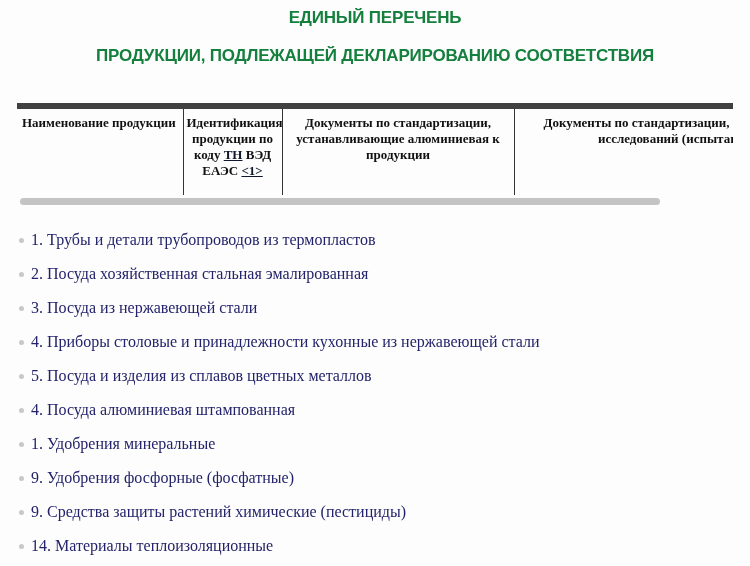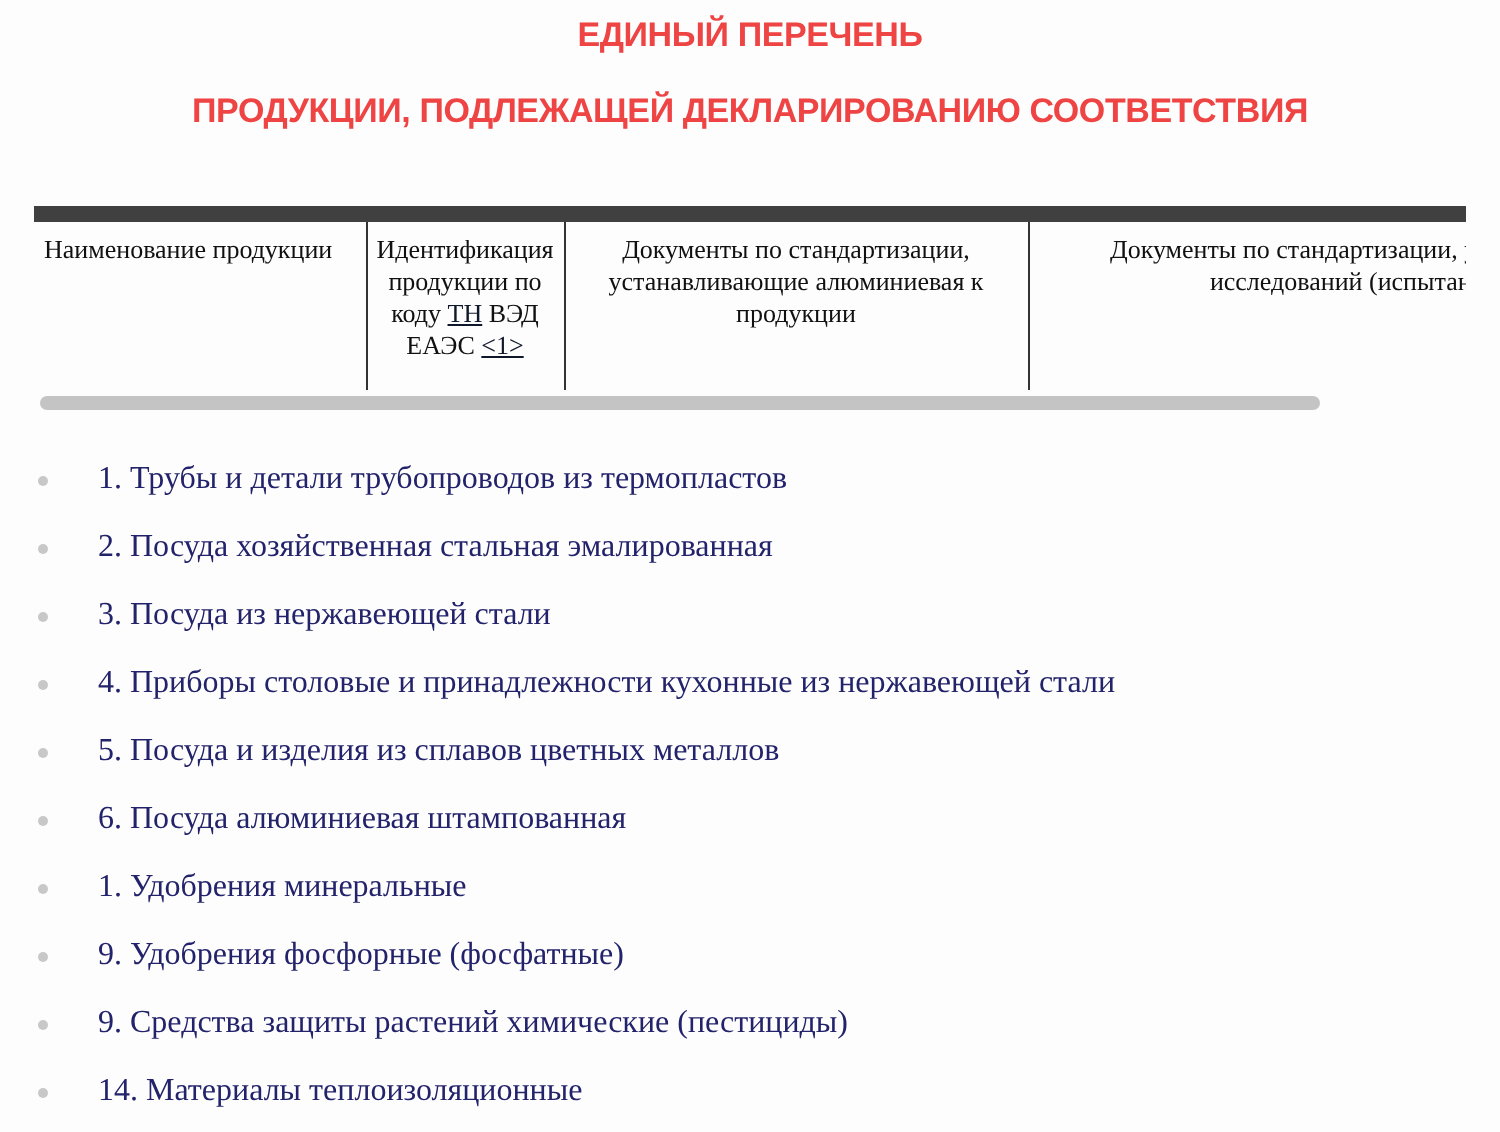--- a/index.html
+++ b/index.html
@@ -14,21 +14,21 @@
       overflow: hidden;
       background: #fdfdfd;
     }
     .title {
       position: absolute;
       left: 0;
       width: 750px;
       text-align: center;
       font-family: "Liberation Sans", sans-serif;
       font-weight: bold;
-      color: #ef4444;
+      color: #15803d;
       letter-spacing: -0.2px;
     }
     .title-1 {
       top: 8px;
       font-size: 17px;
     }
     .title-2 {
       top: 46px;
       font-size: 17px;
     }
@@ -42,24 +42,24 @@
     }
     table.doc-table {
       border-collapse: collapse;
       font-family: "Liberation Serif", serif;
       font-size: 13px;
       color: #111111;
       table-layout: fixed;
       width: 900px;
     }
     table.doc-table th {
-      font-weight: normal;
+      font-weight: bold;
       vertical-align: top;
       text-align: center;
-      border-top: 8px solid #404040;
+      border-top: 6px solid #404040;
       border-bottom: 2px solid #222;
       border-left: 1px solid #333;
       height: 86px;
       padding: 6px 3px 0 3px;
       line-height: 16px;
     }
     table.doc-table th:first-child {
       border-left: none;
       text-align: left;
       padding-left: 5px;
@@ -92,21 +92,21 @@
       padding: 0;
       list-style: none;
       font-family: "Liberation Serif", serif;
       font-size: 16px;
       color: #23236b;
     }
     ul.items li {
       position: relative;
       height: 34px;
       line-height: 24px;
-      padding-left: 49px;
+      padding-left: 31px;
       white-space: nowrap;
     }
     ul.items li .bullet {
       position: absolute;
       left: 19px;
       top: 10px;
       width: 5px;
       height: 5px;
       border-radius: 50%;
       background: #c8c8c8;
@@ -140,18 +140,18 @@
 <div class="hscroll">
   <div class="hscroll-thumb"></div>
 </div>
 
 <ul class="items">
   <li><span class="bullet"></span><span>1. Трубы и детали трубопроводов из термопластов</span></li>
   <li><span class="bullet"></span><span>2. Посуда хозяйственная стальная эмалированная</span></li>
   <li><span class="bullet"></span><span>3. Посуда из нержавеющей стали</span></li>
   <li><span class="bullet"></span><span>4. Приборы столовые и принадлежности кухонные из нержавеющей стали</span></li>
   <li><span class="bullet"></span><span>5. Посуда и изделия из сплавов цветных металлов</span></li>
-  <li><span class="bullet"></span><span>6. Посуда алюминиевая штампованная</span></li>
+  <li><span class="bullet"></span><span>4. Посуда алюминиевая штампованная</span></li>
   <li><span class="bullet"></span><span>1. Удобрения минеральные</span></li>
   <li><span class="bullet"></span><span>9. Удобрения фосфорные (фосфатные)</span></li>
   <li><span class="bullet"></span><span>9. Средства защиты растений химические (пестициды)</span></li>
   <li><span class="bullet"></span><span>14. Материалы теплоизоляционные</span></li>
 </ul>
 
 </body></html>

